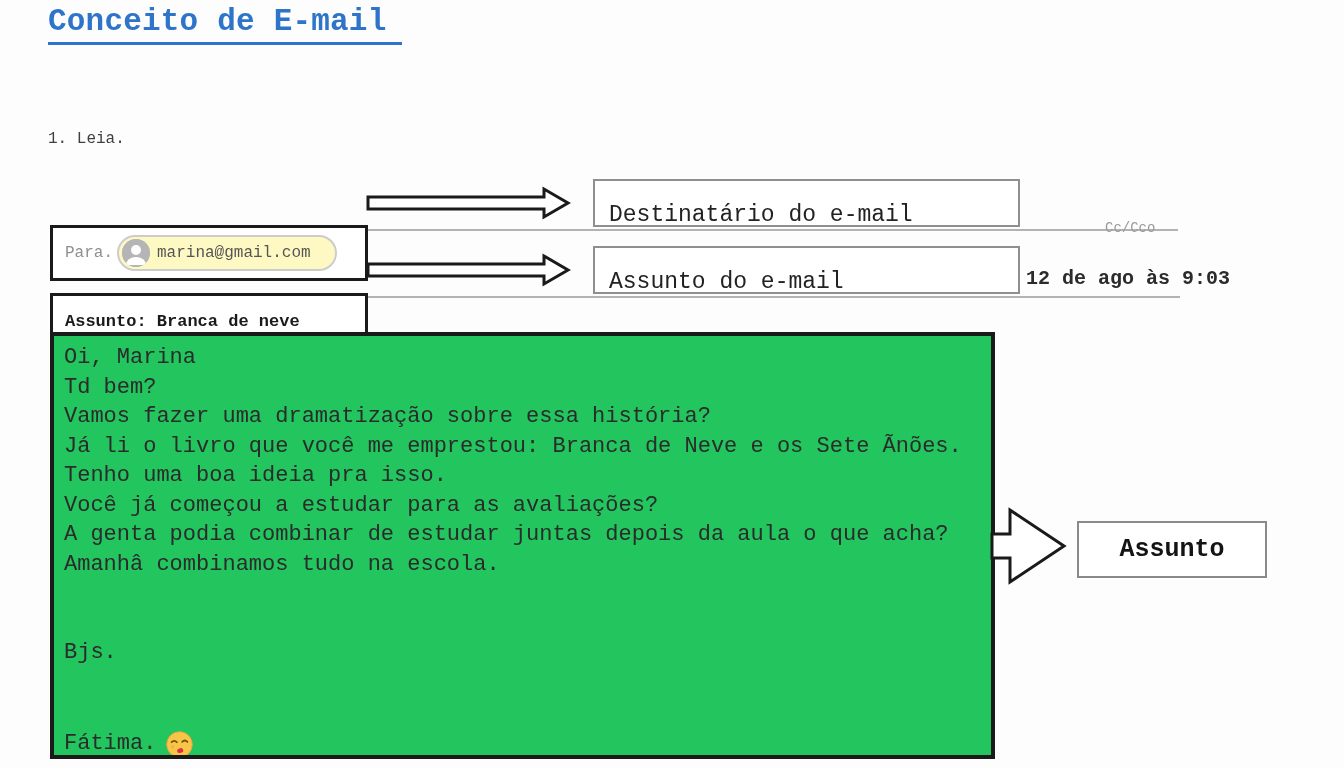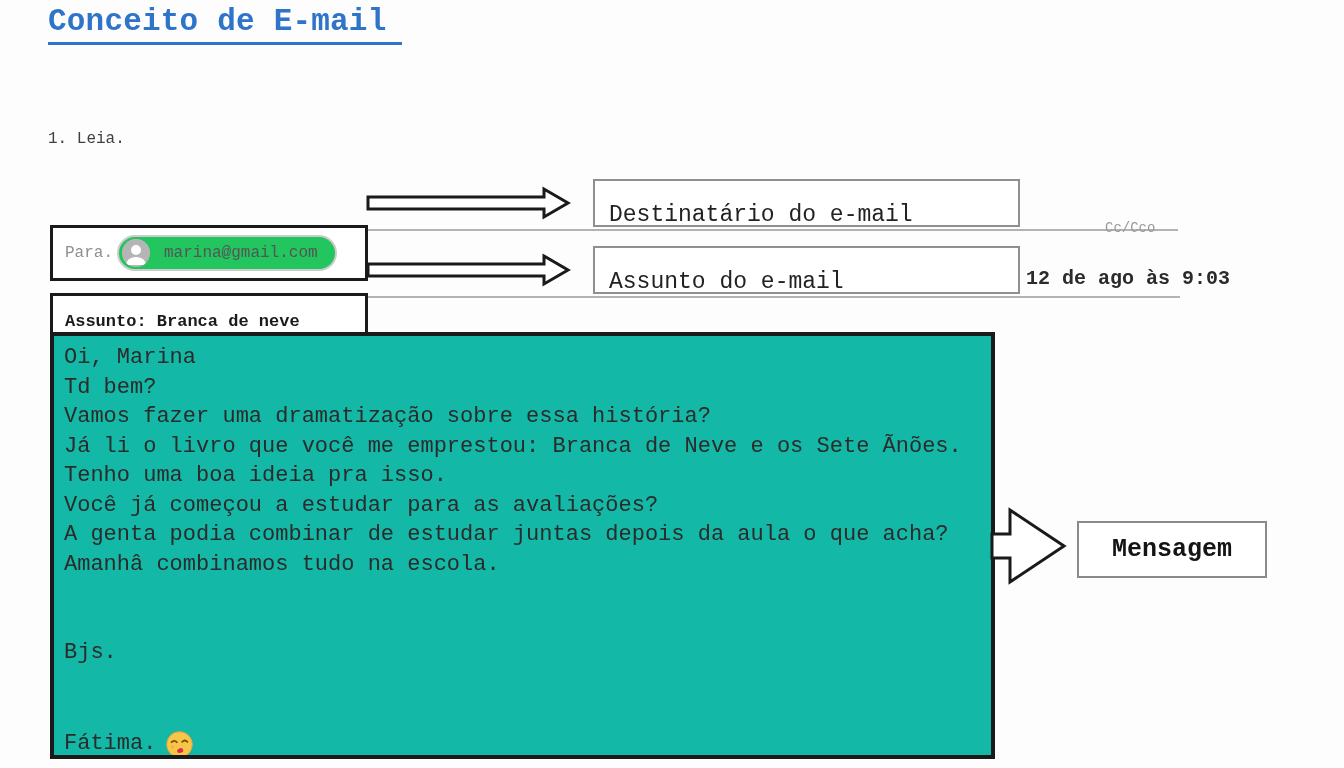--- a/index.html
+++ b/index.html
@@ -29,21 +29,21 @@
   }
   #to-box{top:177px;}
   #subject-box{top:245px;}
   .to-label{
     position:absolute;left:12px;top:50%;transform:translateY(-50%);
     font-size:16px;color:#8f8f8f;
   }
   .chip{
     position:absolute;left:64px;top:50%;transform:translateY(-50%);
     width:220px;height:36px;border:2px solid #cccccc;border-radius:19px;
-    background:#22c55e;display:flex;align-items:center;box-sizing:border-box;gap:7px;
+    background:#fef9c3;display:flex;align-items:center;box-sizing:border-box;
   }
   .chip .avatar{
     width:28px;height:28px;border-radius:50%;background:#b5b5b5;
     margin-left:3px;flex:0 0 auto;overflow:hidden;
   }
   .chip .email{
     margin-left:7px;font-size:16px;color:#555555;white-space:nowrap;
   }
   .subject-text{
     position:absolute;left:12px;top:50%;transform:translateY(-50%);
@@ -69,21 +69,21 @@
     font-size:20px;font-weight:bold;color:#2b2b2b;white-space:nowrap;
   }
   
   .arrow-svg{position:absolute;}
   #arrow-1{left:366px;top:185px;}
   #arrow-2{left:366px;top:252px;}
   #arrow-3{left:990px;top:504px;}
   
   #message-box{
     position:absolute;left:50px;top:332px;width:945px;height:427px;
-    border:4px solid #1a1a1a;background:#14b8a6;box-sizing:border-box;
+    border:4px solid #1a1a1a;background:#22c55e;box-sizing:border-box;
     padding:9px 8px 0 10px;overflow:hidden;
   }
   .msg-line{
     height:29.5px;font-size:22px;color:#2b2b2b;white-space:nowrap;
   }
   .signature-row{display:flex;align-items:center;gap:10px;}
   .emoji{flex:0 0 auto;margin-top:2px;}
   
   #mensagem-box{
     position:absolute;left:1077px;top:521px;width:190px;height:57px;
@@ -166,16 +166,16 @@
         <circle cx="6.6" cy="15.8" r="1.7" fill="#f4a93c" opacity="0.7"></circle>
       </svg>
     </div>
   </div>
 
   <svg class="arrow-svg" id="arrow-3" width="80" height="84" viewBox="0 0 80 84">
     <polygon points="2,30 20,30 20,6 74,42 20,78 20,54 2,54" fill="#ffffff" stroke="#1a1a1a" stroke-width="3" stroke-linejoin="miter"></polygon>
   </svg>
 
   <div id="mensagem-box">
-    <span class="label">Mensagem</span>
+    <span class="label">Assunto</span>
   </div>
 
 </div>
 
 </body></html>

